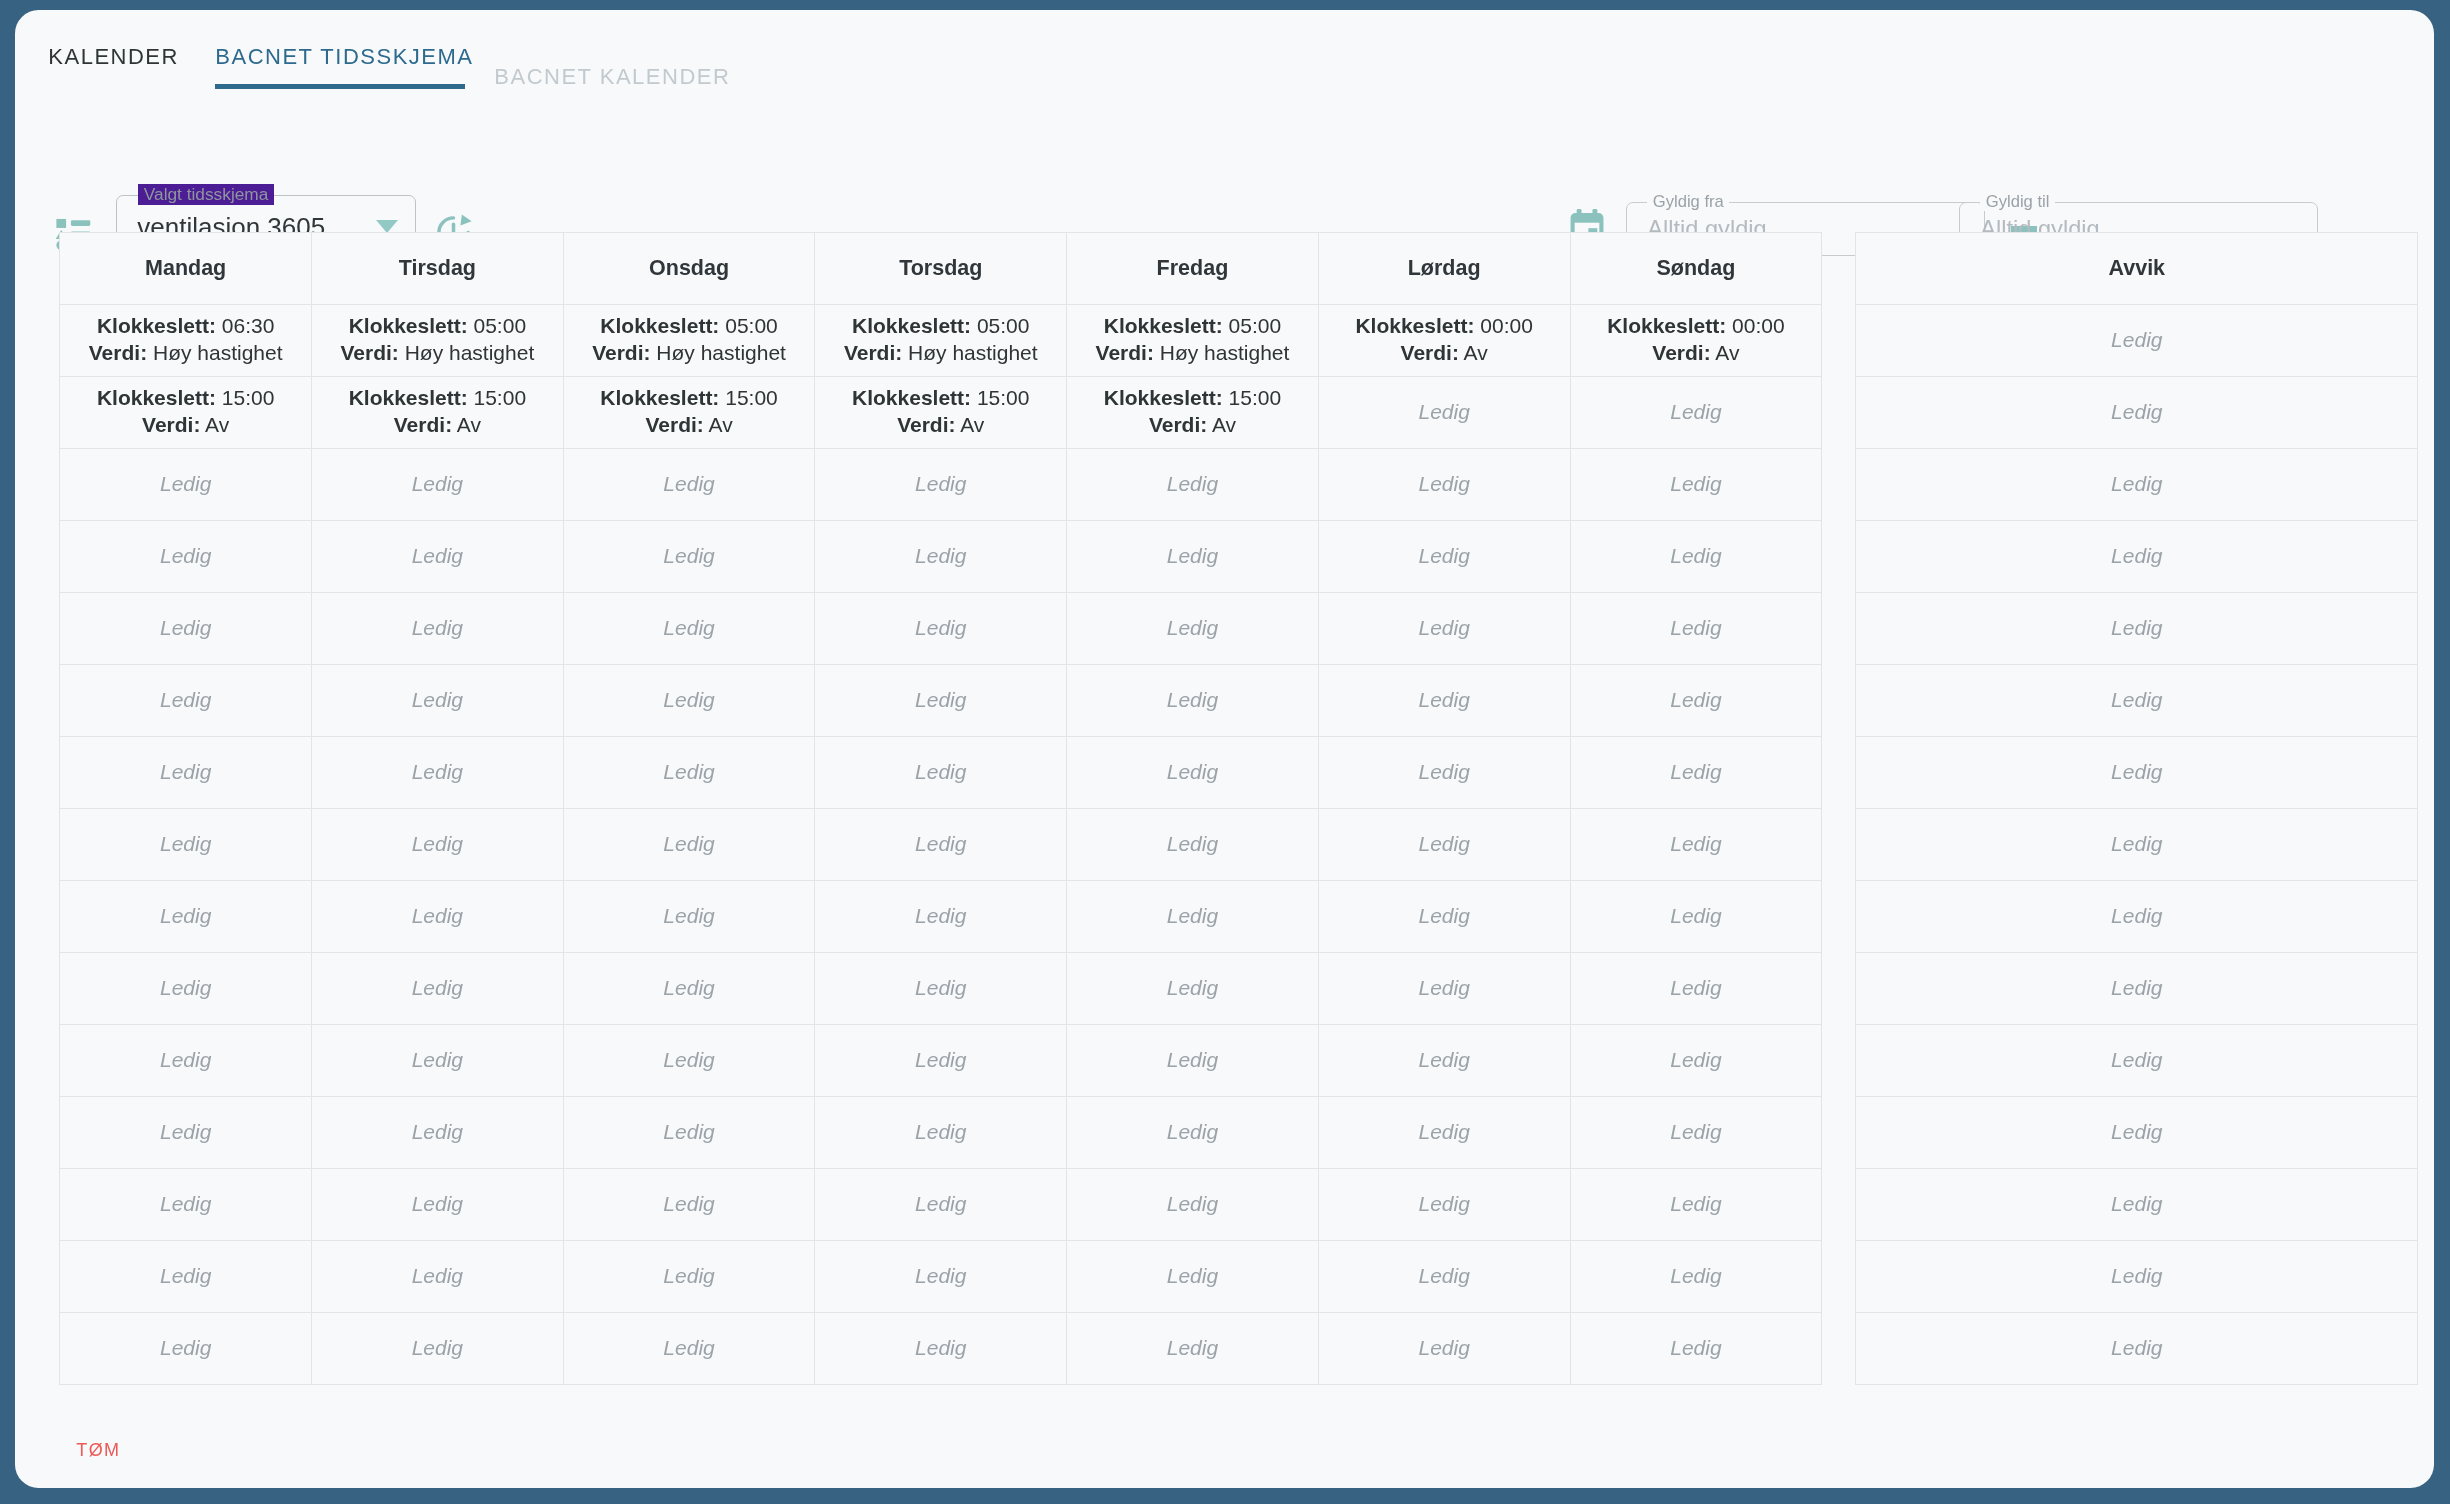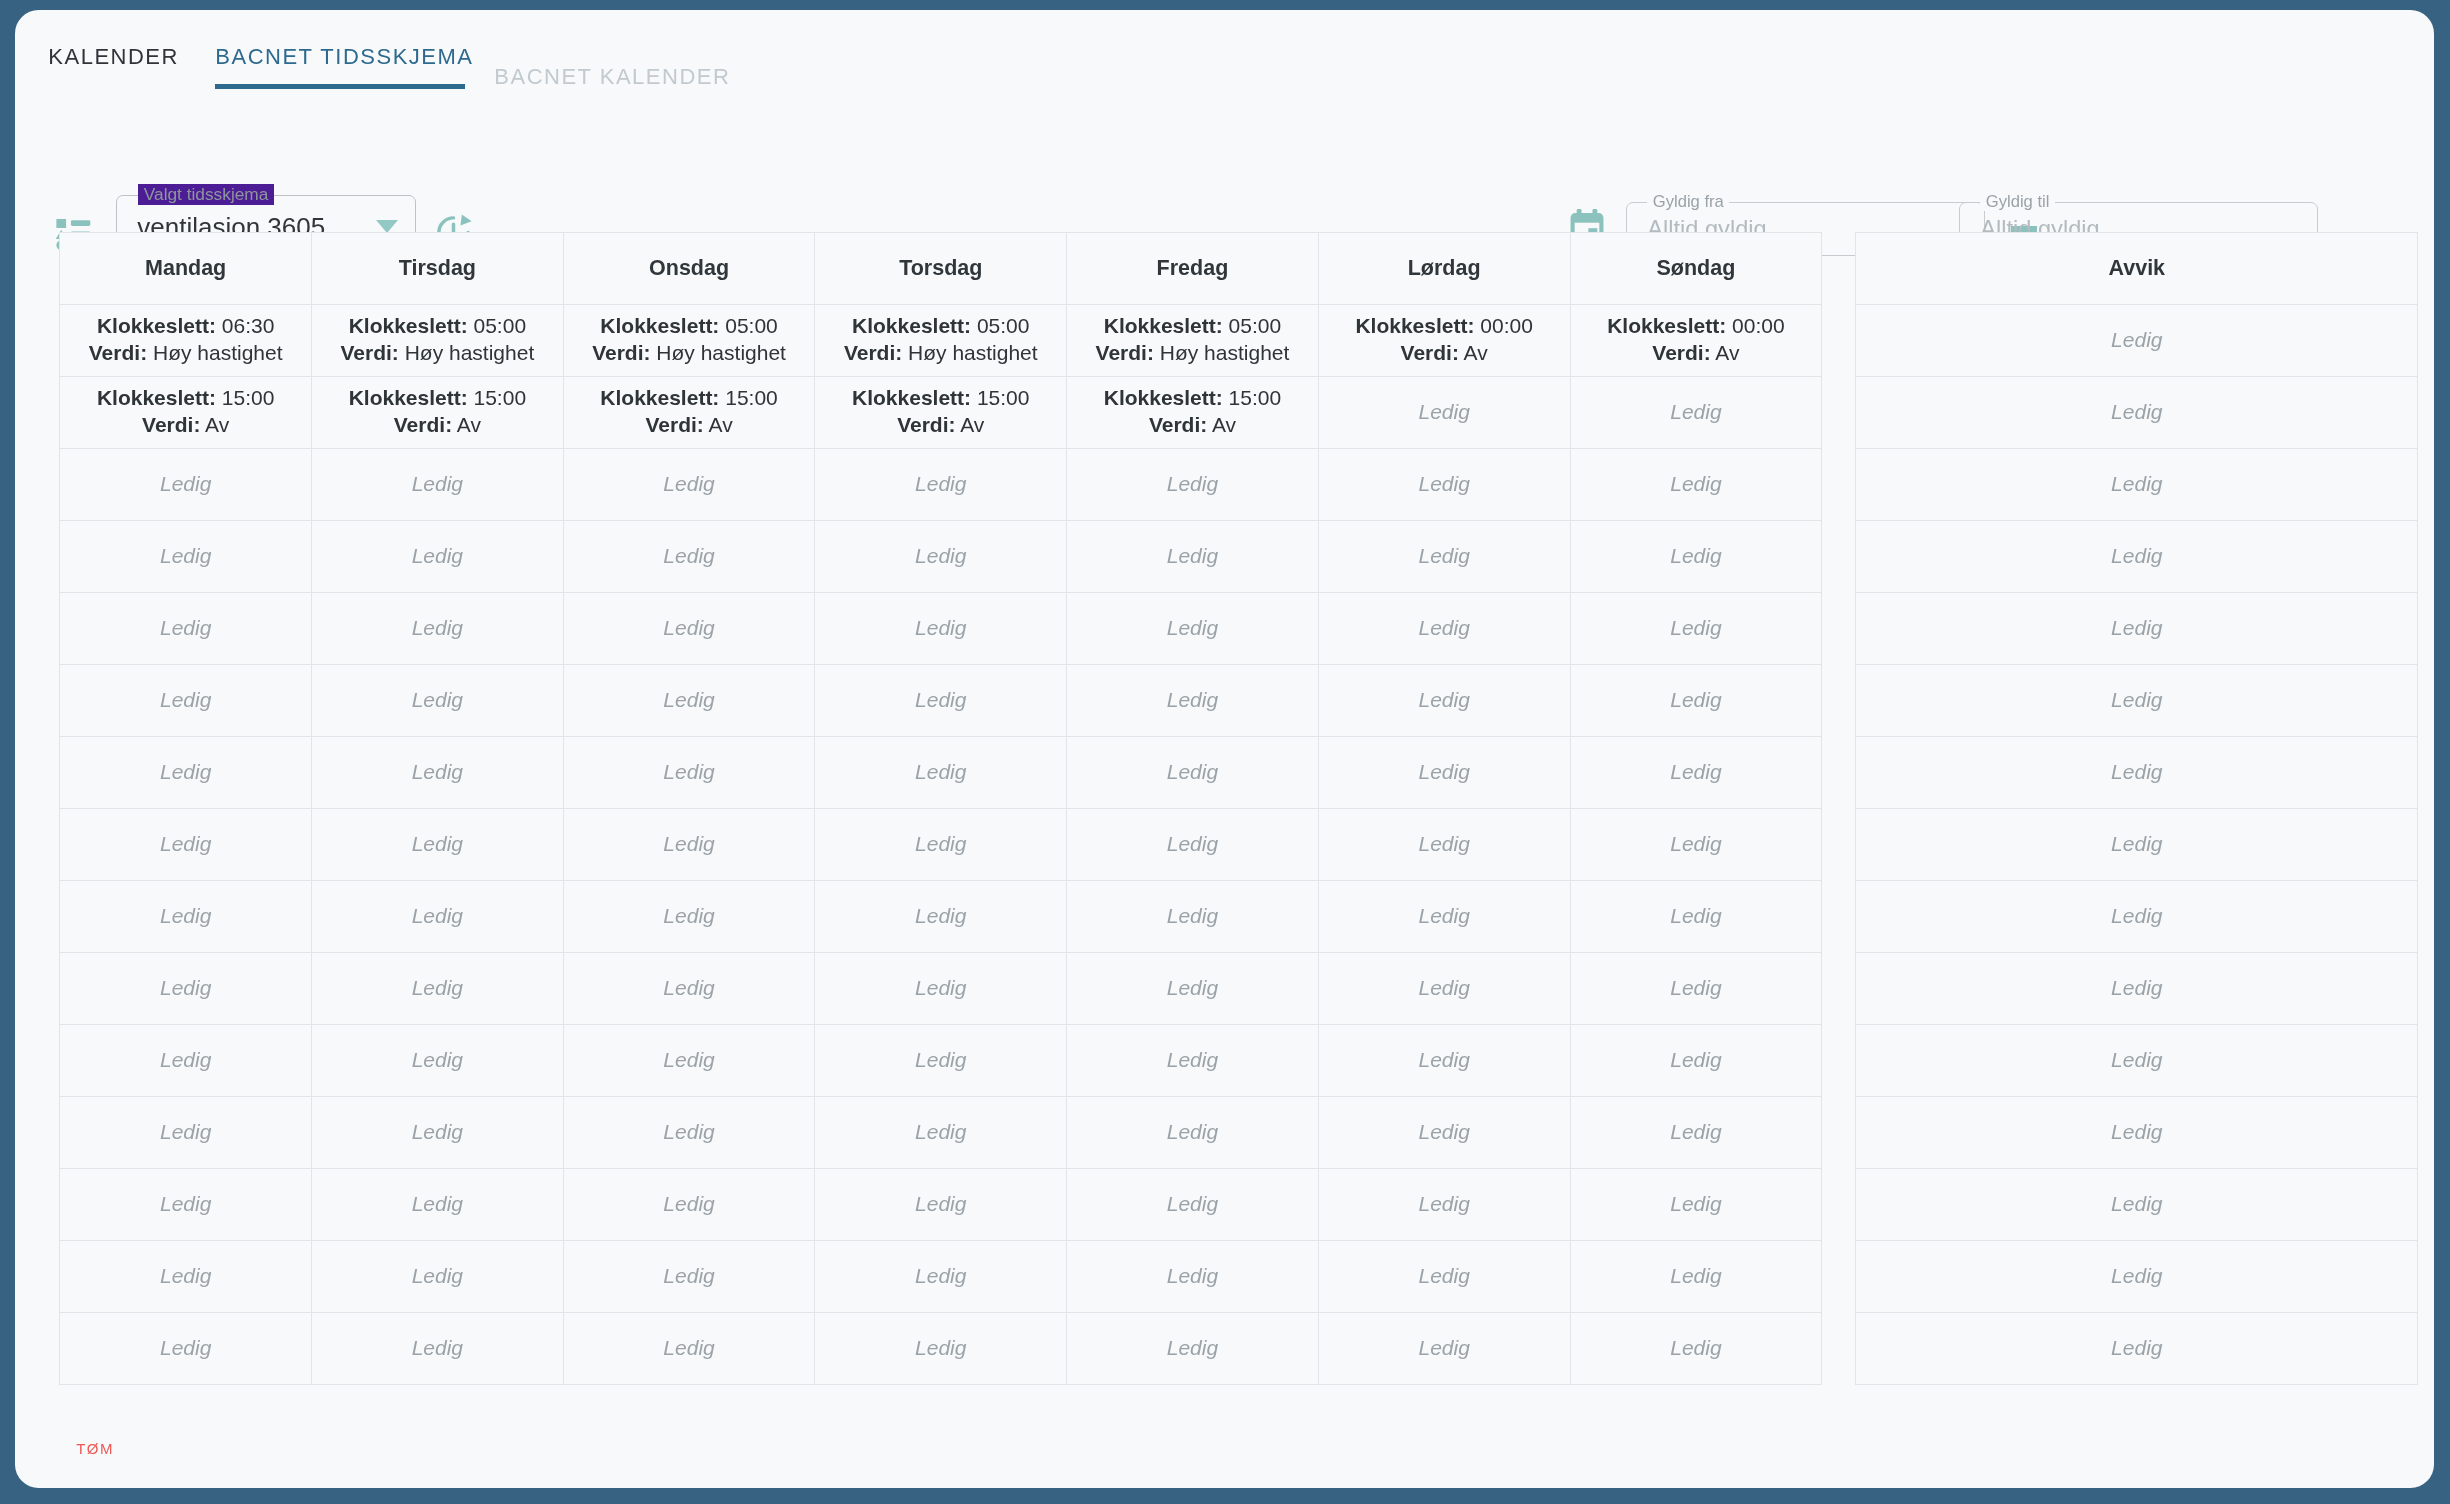--- a/index.html
+++ b/index.html
@@ -211,21 +211,21 @@
   .cell-empty {
     font-size: 21px;
     font-style: italic;
     color: #9ba2a8;
   }
 
   
   #clear-btn {
     position: absolute;
     left: 61px; top: 1430px;
-    font-size: 15px;
+    font-size: 18px;
     letter-spacing: 1.4px;
     color: #ec5a57;
     font-weight: 500;
     background: none;
     border: none;
     cursor: pointer;
     font-family: "Liberation Sans", sans-serif;
     padding: 0;
   }
 </style>

